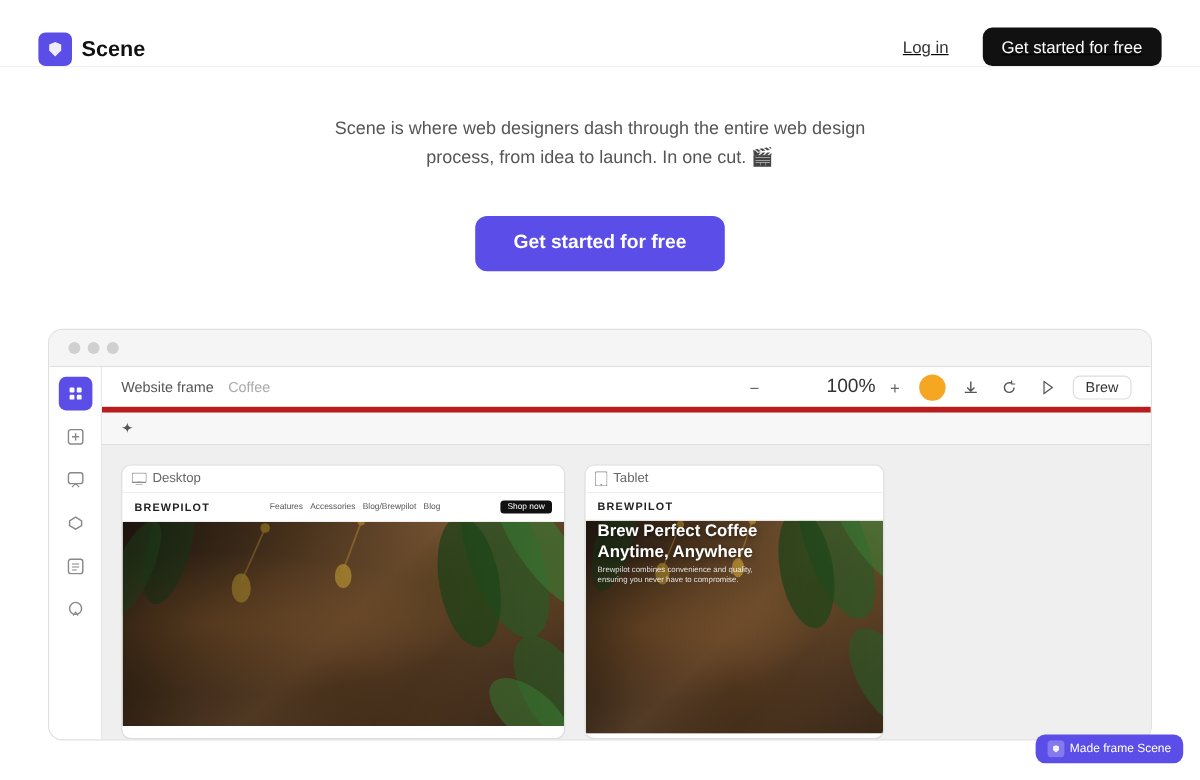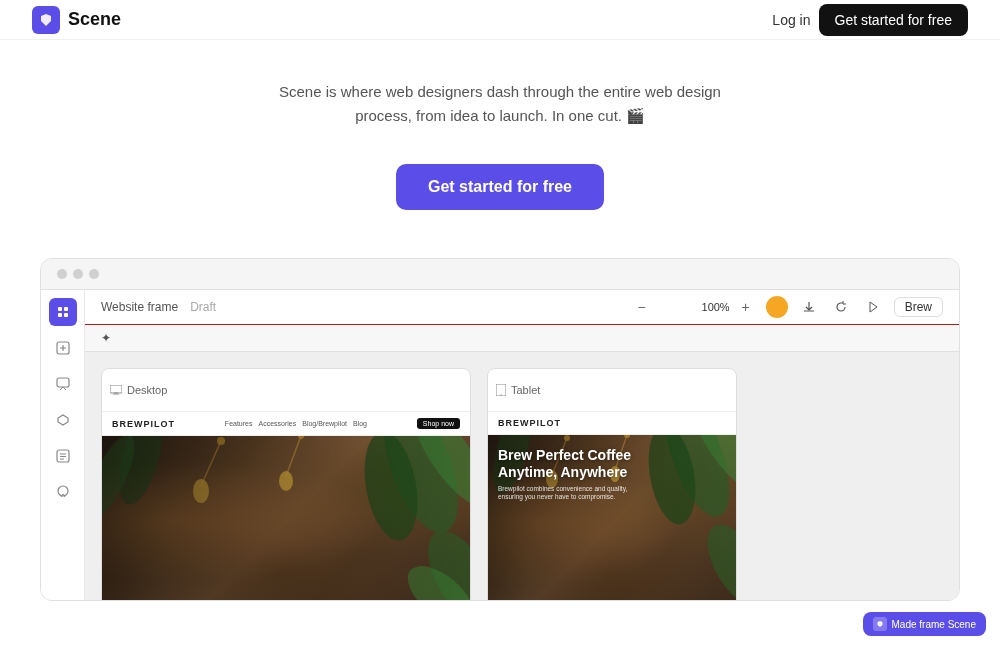--- a/index.html
+++ b/index.html
@@ -8,24 +8,24 @@
       background: #fff;
       width: 1000px;
       height: 650px;
       overflow: hidden;
       position: relative;
     }
 
     
     .navbar {
       display: flex;
-      align-items: center;
+      align-items: flex-end;
       justify-content: space-between;
       padding: 0 32px;
-      height: 40px;
+      height: 56px;
       border-bottom: 1px solid #f0f0f0;
     }
     .logo {
       display: flex;
       align-items: center;
       gap: 8px;
     }
     .logo-icon {
       width: 28px;
       height: 28px;
@@ -52,21 +52,22 @@
     }
     .nav-link {
       font-size: 14px;
       color: #333;
       text-decoration: none;
       cursor: pointer;
     }
     .nav-actions {
       display: flex;
       align-items: center;
-      gap: 8px;
+      gap: 28px;
+      text-decoration: underline;
     }
     .login-link {
       font-size: 14px;
       color: #333;
       cursor: pointer;
     }
     .cta-btn-dark {
       background: #111;
       color: #fff;
       border: none;
@@ -175,21 +176,21 @@
       display: flex;
       flex-direction: column;
     }
 
     
     .app-toolbar {
       display: flex;
       align-items: center;
       justify-content: space-between;
       padding: 6px 16px;
-      border-bottom: 1px solid #b91c1c;
+      border-bottom: 5px solid #b91c1c;
       background: #fff;
       height: 38px;
     }
     .toolbar-left {
       display: flex;
       align-items: center;
       gap: 12px;
       font-size: 12px;
       color: #555;
     }
@@ -209,21 +210,21 @@
       width: 20px;
       height: 20px;
       display: flex;
       align-items: center;
       justify-content: center;
       color: #666;
       font-size: 14px;
       cursor: pointer;
     }
     .zoom-value {
-      font-size: 11px;
+      font-size: 16px;
       color: #333;
       margin-left: 44px;
     }
     .avatar-circle {
       width: 22px;
       height: 22px;
       border-radius: 50%;
       background: #F5A623;
       display: flex;
       align-items: center;
@@ -279,21 +280,21 @@
     .device-frame {
       background: #fff;
       border-radius: 8px;
       overflow: hidden;
       border: 1px solid #ddd;
     }
 
     .device-label {
       font-size: 11px;
       color: #666;
-      padding: 15px 8px;
+      padding: 5px 8px;
       border-bottom: 1px solid #eee;
       display: flex;
       align-items: center;
       gap: 5px;
     }
 
     .device-frame-desktop {
       width: 370px;
       flex-shrink: 0;
     }
@@ -366,21 +367,21 @@
     .plant-overlay {
       position: absolute;
       top: 0;
       left: 0;
       width: 100%;
       height: 100%;
     }
 
     .brew-hero-text-tablet {
       position: absolute;
-      top: 12px;
+      top: 0;
       left: 10px;
       color: #fff;
       z-index: 2;
     }
     .brew-hero-title-tablet {
       font-size: 14px;
       font-weight: 800;
       line-height: 1.2;
       text-shadow: 0 1px 4px rgba(0,0,0,0.5);
       max-width: 150px;
@@ -493,21 +494,21 @@
           <path d="M5 12 L7 9 L9 12" stroke="#888" stroke-width="1" fill="none"></path>
         </svg>
       </div>
     </div>
 
     <div class="app-main">
 
       <div class="app-toolbar">
         <div class="toolbar-left">
           <span>Website frame</span>
-          <span style="color:#aaa;">Draft</span>
+          <span style="color:#aaa;">Coffee</span>
         </div>
         <div class="toolbar-right">
           <div class="zoom-controls">
             <span class="zoom-btn">−</span>
             <span class="zoom-value">100%</span>
             <span class="zoom-btn">+</span>
           </div>
           <div class="avatar-circle"></div>
           <div class="toolbar-icon-btn">
             <svg width="14" height="14" viewBox="0 0 14 14" fill="none">

